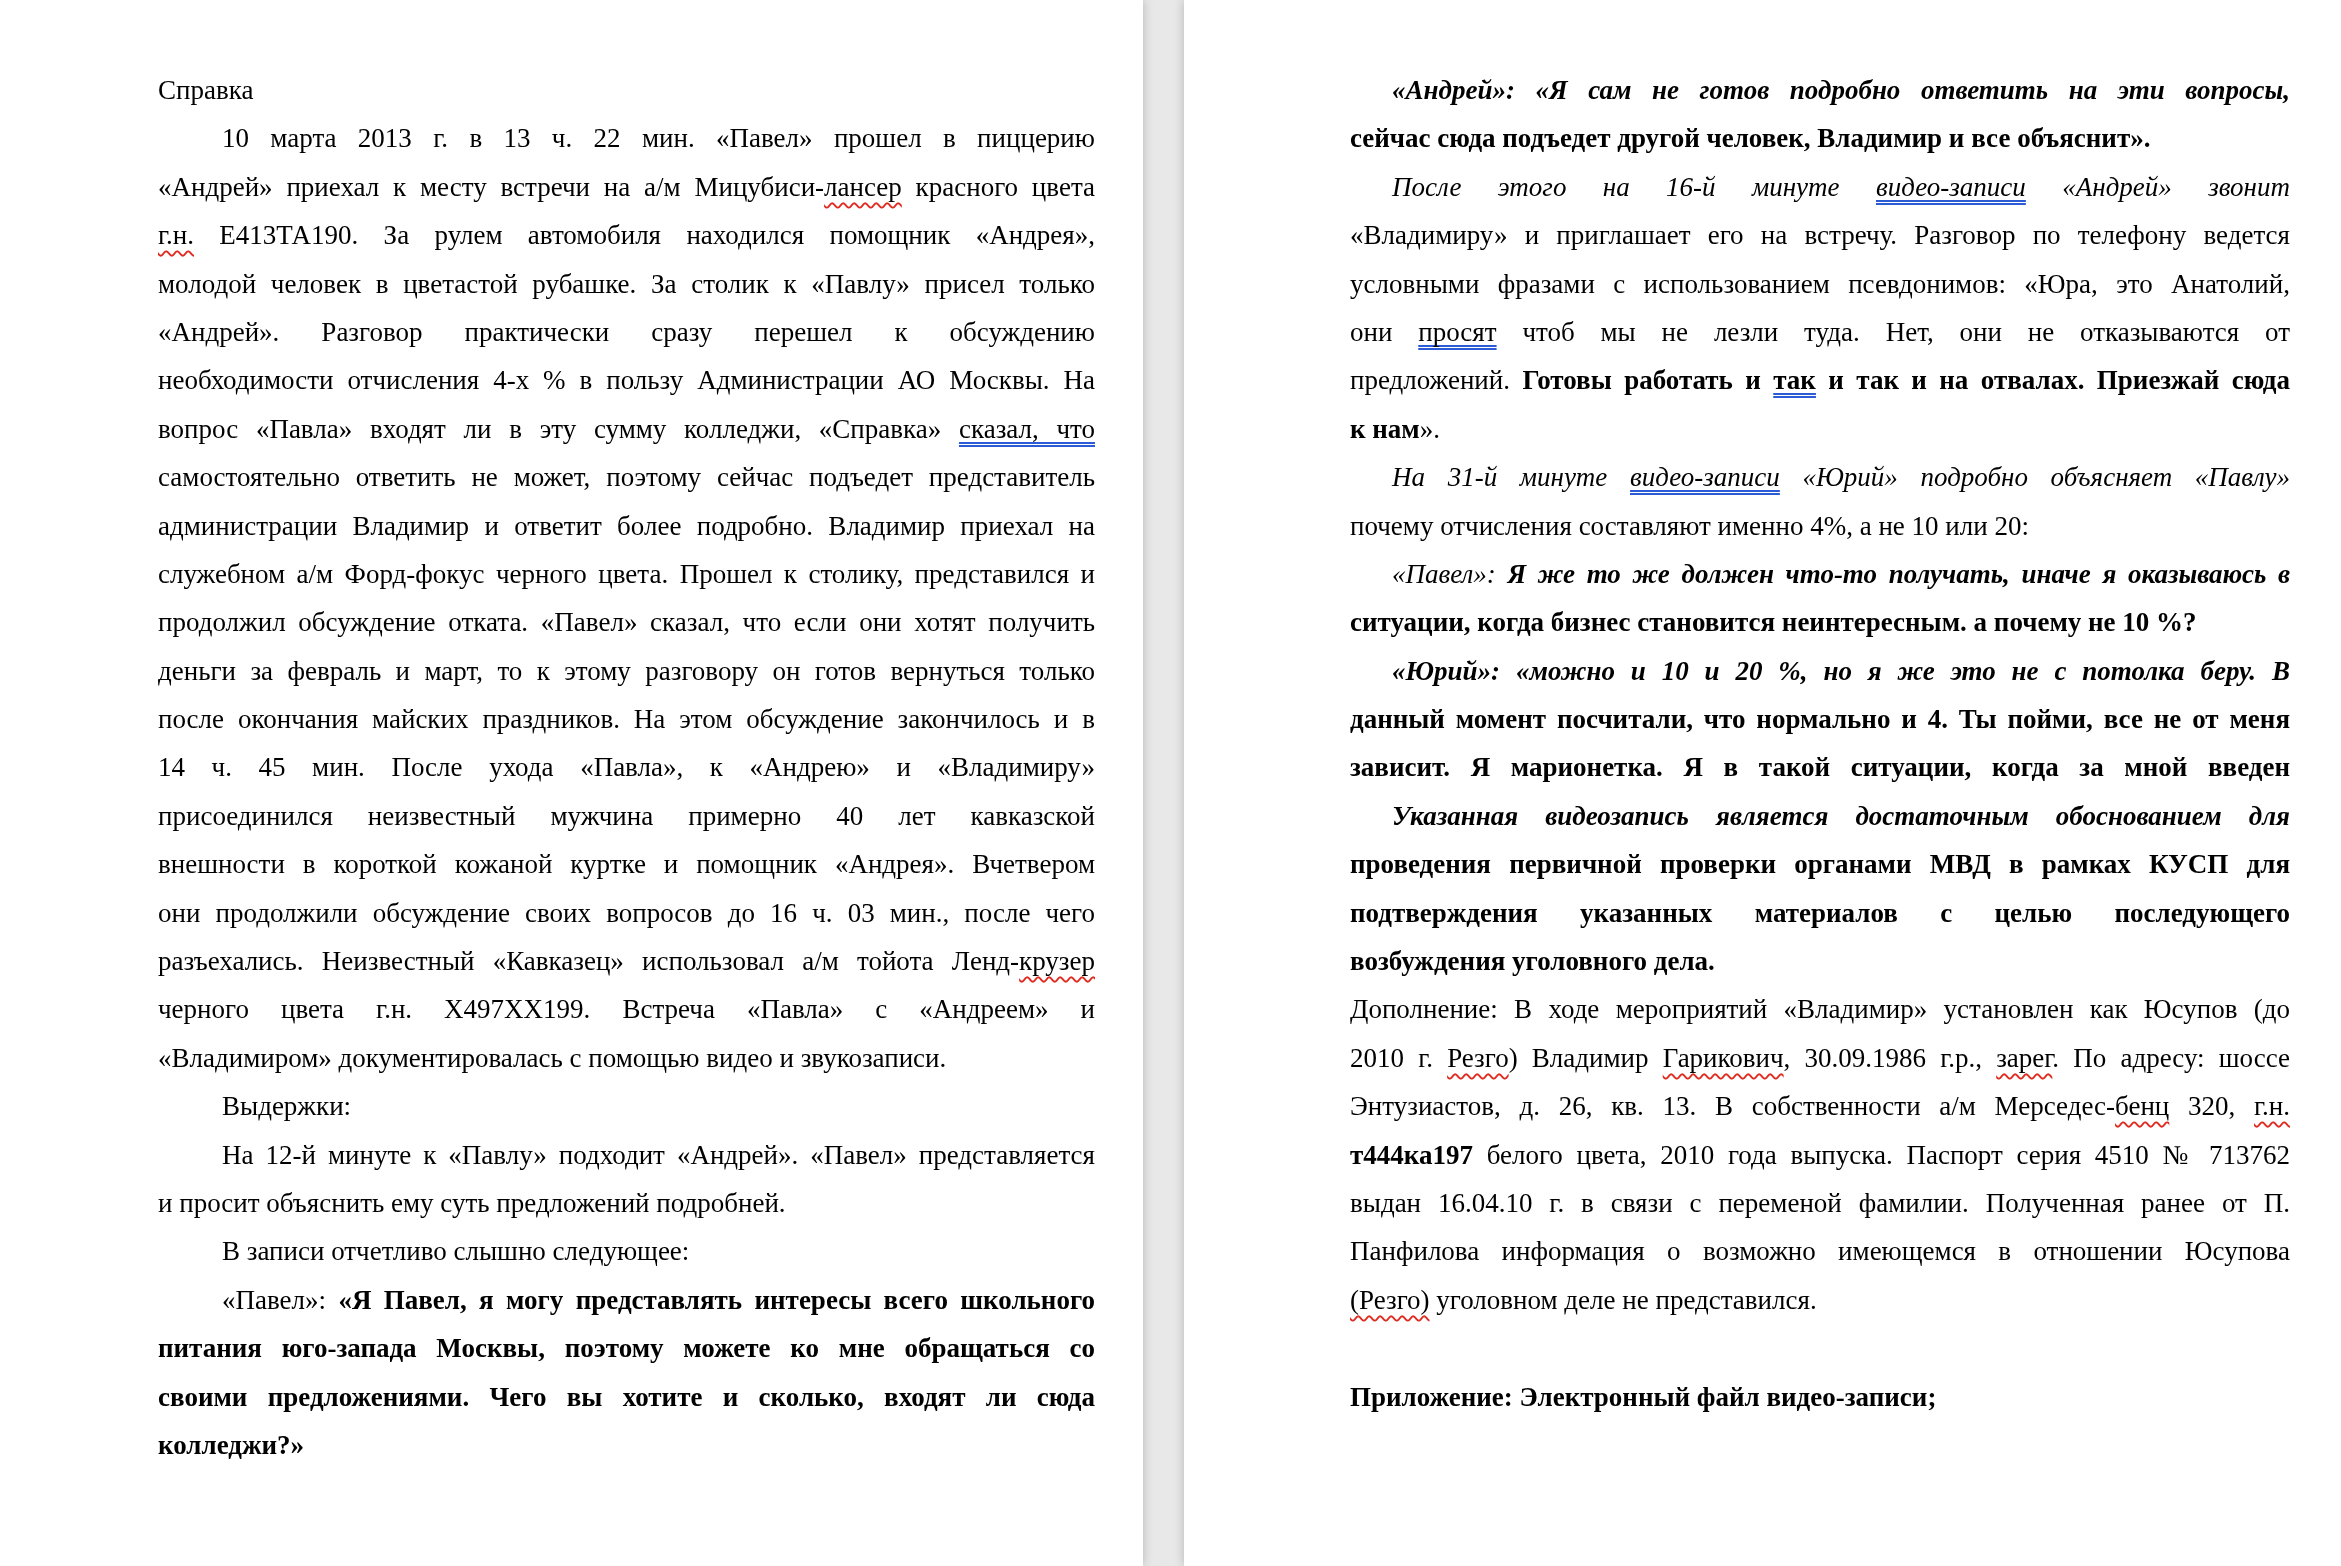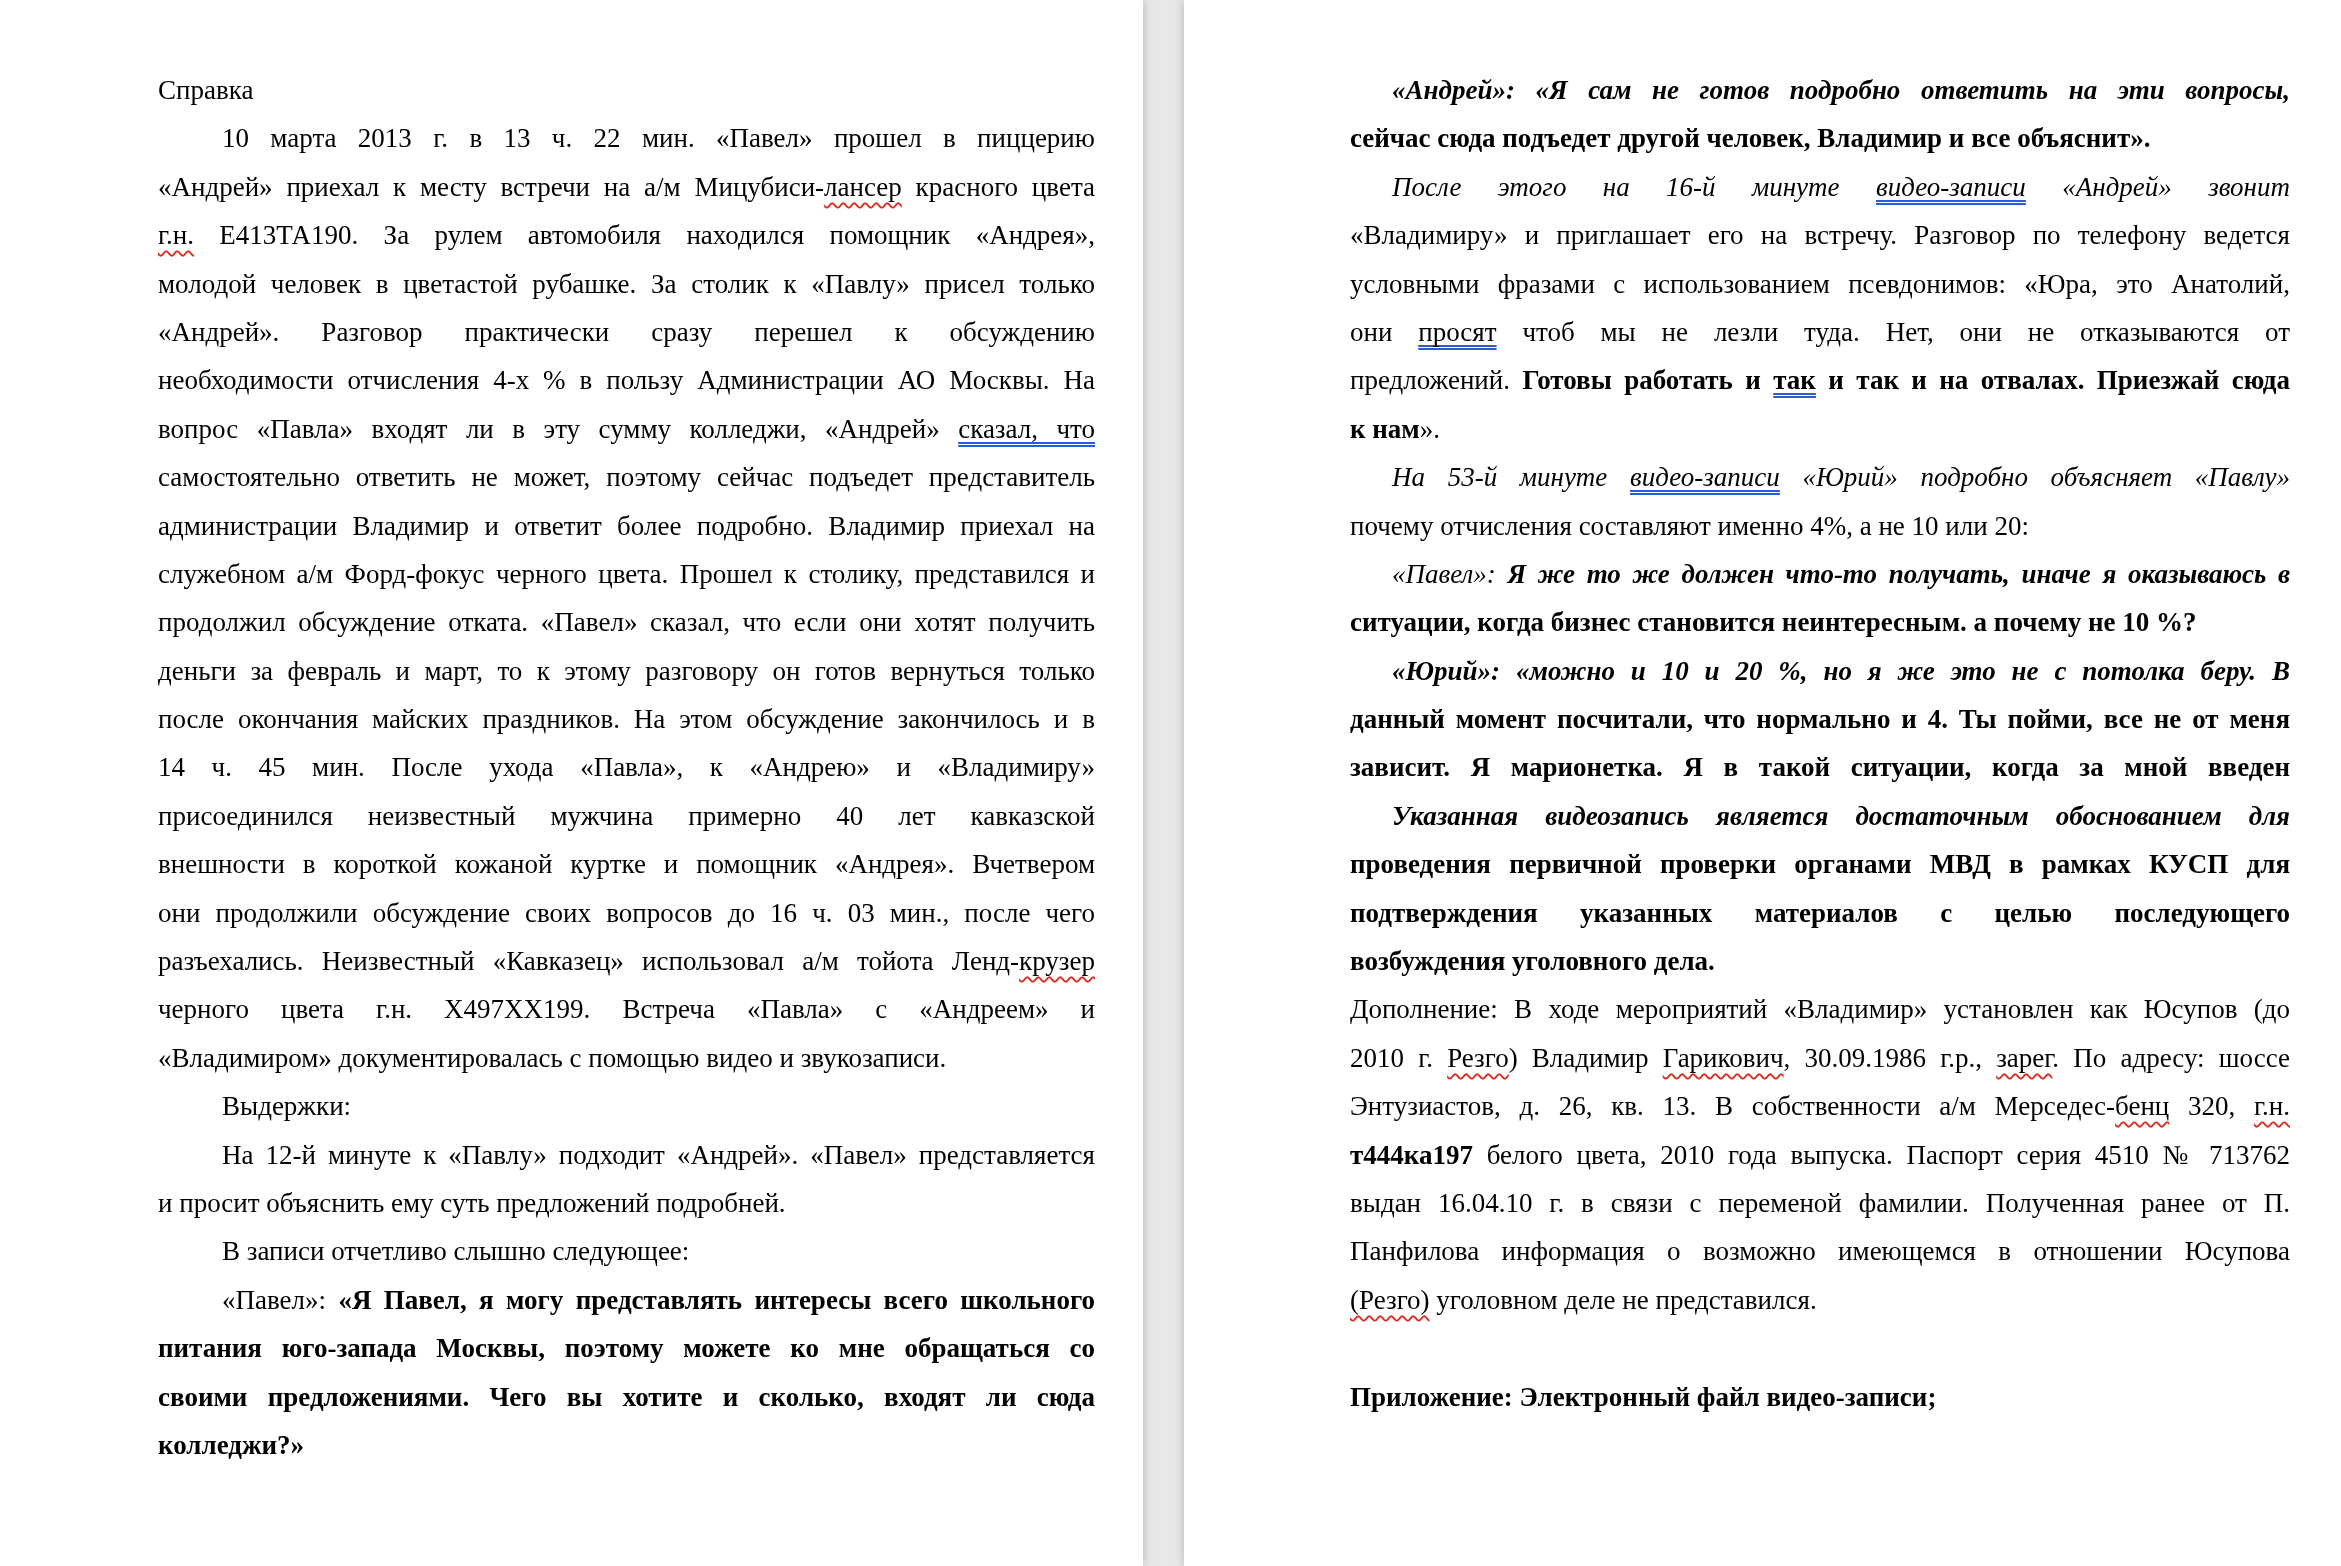--- a/index.html
+++ b/index.html
@@ -62,21 +62,21 @@
 <div class="workspace">
   <div class="page page-left">
     <div class="textblock" id="pg1">
         <div class="line"><span>Справка</span></div>
         <div class="line j ind"><span>10 марта 2013 г. в 13 ч. 22 мин. «Павел» прошел в пиццерию</span></div>
         <div class="line j"><span>«Андрей» приехал к месту встречи на а/м Мицубиси-</span><span class="sq">лансер</span><span> красного цвета</span></div>
         <div class="line j"><span class="sq">г.н.</span><span> Е413ТА190. За рулем автомобиля находился помощник «Андрея»,</span></div>
         <div class="line j"><span>молодой человек в цветастой рубашке. За столик к «Павлу» присел только</span></div>
         <div class="line j"><span>«Андрей». Разговор практически сразу перешел к обсуждению</span></div>
         <div class="line j"><span>необходимости отчисления 4-х % в пользу Администрации АО Москвы. На</span></div>
-        <div class="line j"><span>вопрос «Павла» входят ли в эту сумму колледжи, «Андрей» </span><span class="gr">сказал,  что</span></div>
+        <div class="line j"><span>вопрос «Павла» входят ли в эту сумму колледжи, «Справка» </span><span class="gr">сказал,  что</span></div>
         <div class="line j"><span>самостоятельно ответить не может, поэтому сейчас подъедет представитель</span></div>
         <div class="line j"><span>администрации Владимир и ответит более подробно. Владимир приехал на</span></div>
         <div class="line j"><span>служебном а/м Форд-фокус черного цвета. Прошел к столику, представился и</span></div>
         <div class="line j"><span>продолжил обсуждение отката. «Павел» сказал, что если они хотят получить</span></div>
         <div class="line j"><span>деньги за февраль и март, то к этому разговору он готов вернуться только</span></div>
         <div class="line j"><span>после окончания майских праздников. На этом обсуждение закончилось и в</span></div>
         <div class="line j"><span>14 ч.  45 мин.  После ухода «Павла», к «Андрею» и «Владимиру»</span></div>
         <div class="line j"><span>присоединился неизвестный мужчина примерно 40 лет кавказской</span></div>
         <div class="line j"><span>внешности в короткой кожаной куртке и помощник «Андрея». Вчетвером</span></div>
         <div class="line j"><span>они продолжили обсуждение своих вопросов до 16 ч. 03 мин., после чего</span></div>
@@ -97,21 +97,21 @@
   <div class="page page-right">
     <div class="textblock" id="pg2">
         <div class="line j ind"><span class="b">«Андрей»: «Я сам не готов подробно ответить на эти вопросы,</span></div>
         <div class="line"><span class="b">сейчас сюда подъедет другой человек, Владимир и все объяснит».</span></div>
         <div class="line j ind"><span>После этого на 16-й минуте </span><span class="gr">видео-записи</span><span> «Андрей» звонит</span></div>
         <div class="line j"><span>«Владимиру» и приглашает его на встречу. Разговор по телефону ведется</span></div>
         <div class="line j"><span>условными фразами с использованием псевдонимов: «Юра, это Анатолий,</span></div>
         <div class="line j"><span>они </span><span class="gr">просят</span><span> чтоб мы не лезли туда. Нет, они не отказываются от</span></div>
         <div class="line j"><span>предложений. </span><span class="b">Готовы работать и </span><span class="b gr">так</span><span class="b"> и так и на отвалах. Приезжай сюда</span></div>
         <div class="line"><span class="b">к нам</span><span>».</span></div>
-        <div class="line j ind"><span>На 53-й минуте </span><span class="gr">видео-записи</span><span> «Юрий» подробно объясняет «Павлу»</span></div>
+        <div class="line j ind"><span>На 31-й минуте </span><span class="gr">видео-записи</span><span> «Юрий» подробно объясняет «Павлу»</span></div>
         <div class="line"><span>почему отчисления составляют именно 4%, а не 10 или 20:</span></div>
         <div class="line j ind"><span>«Павел»: </span><span class="b">Я же то же должен что-то получать, иначе я оказываюсь в</span></div>
         <div class="line"><span class="b">ситуации, когда бизнес становится неинтересным. а почему не 10 %?</span></div>
         <div class="line j ind"><span class="b">«Юрий»: «можно и 10 и 20 %, но я же это не с потолка беру.  В</span></div>
         <div class="line j"><span class="b">данный момент посчитали, что нормально и 4. Ты пойми, все не от  меня</span></div>
         <div class="line j"><span class="b">зависит. Я марионетка. Я в такой ситуации, когда за мной введен</span></div>
         <div class="line j ind"><span class="b">Указанная видеозапись является достаточным обоснованием для</span></div>
         <div class="line j"><span class="b">проведения первичной проверки органами МВД в рамках КУСП для</span></div>
         <div class="line j"><span class="b">подтверждения указанных материалов с целью последующего</span></div>
         <div class="line"><span class="b">возбуждения уголовного дела.</span></div>

